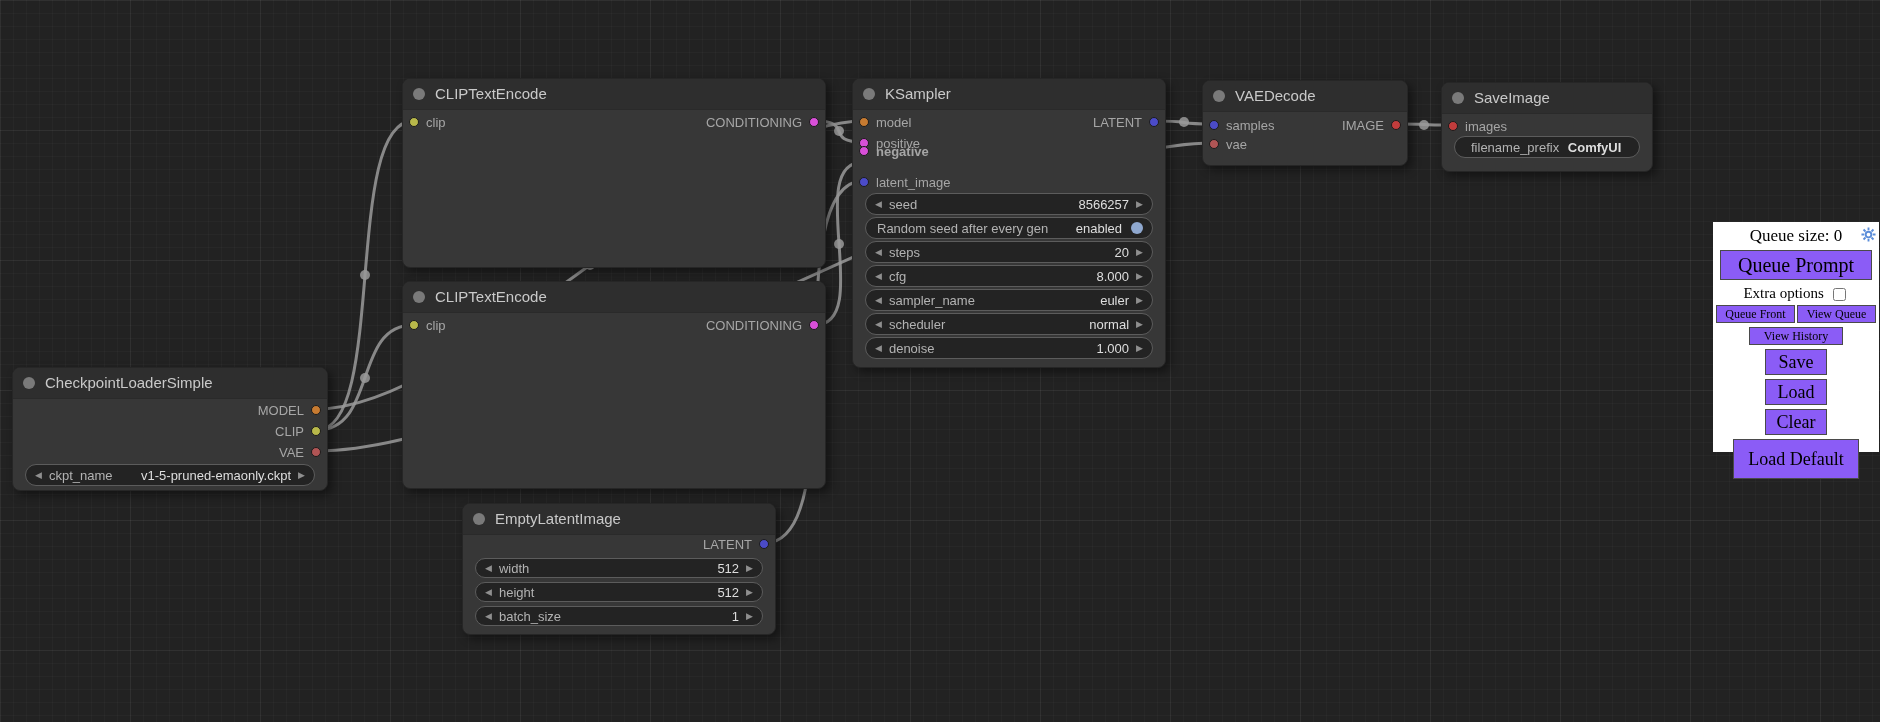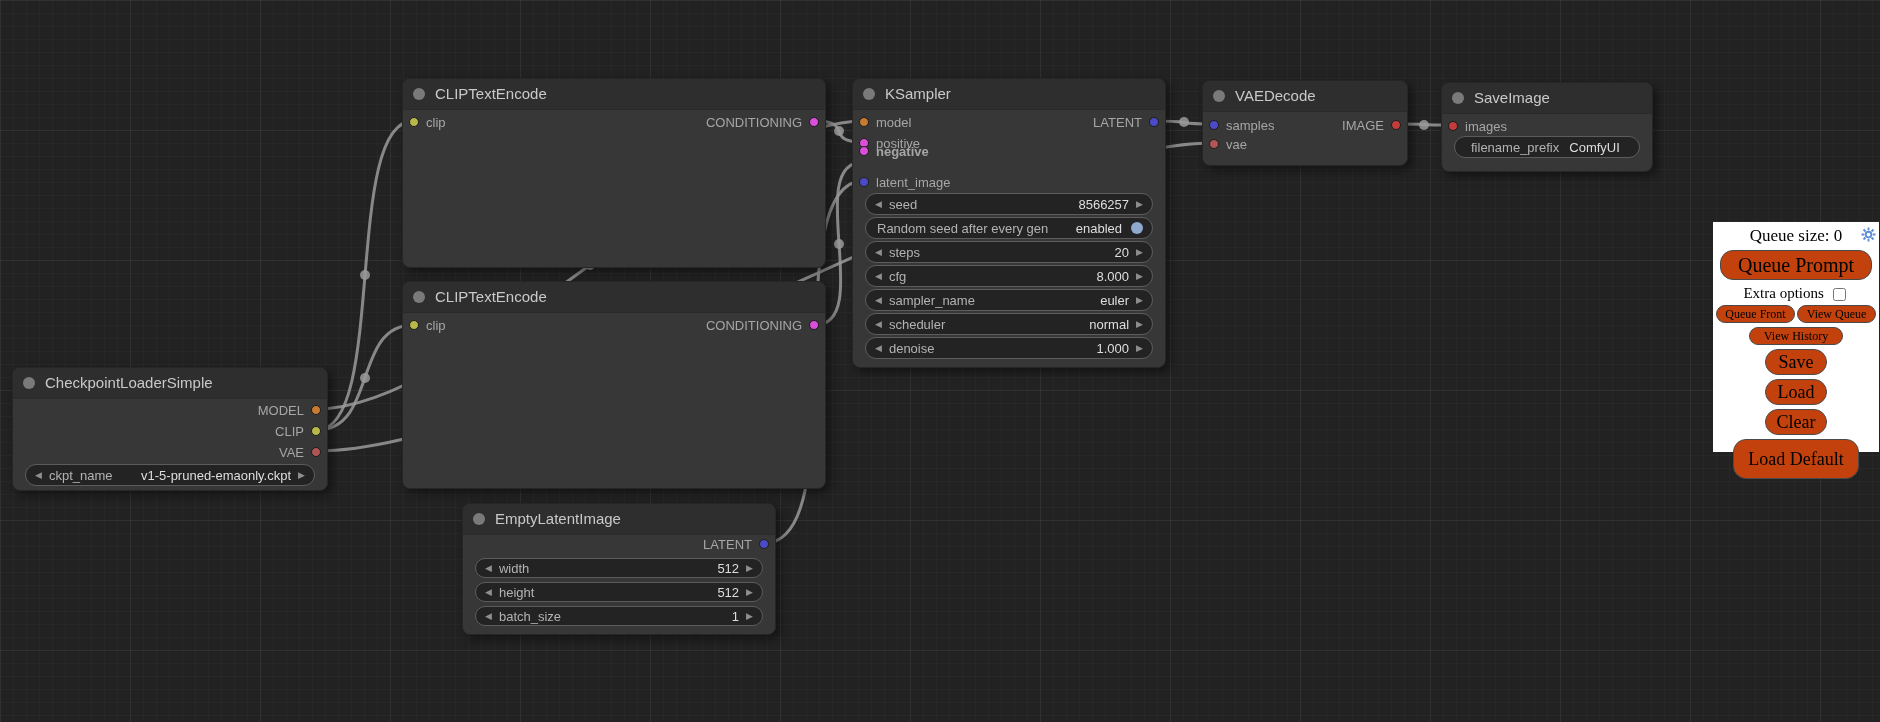--- a/index.html
+++ b/index.html
@@ -59,21 +59,21 @@
 
   .menu{
     position:absolute;left:1713px;top:222px;width:166px;height:230px;
     background:#ffffff;color:#000;z-index:3;text-align:center;
     font-family:"Liberation Serif",serif;box-sizing:border-box;padding-top:3px;
   }
   .queue-size-row{position:relative;font-size:17px;height:21px;line-height:21px;}
   .gear{position:absolute;right:3px;top:2px;line-height:0;cursor:pointer;}
   .menu button{
     font-family:"Liberation Serif",serif;color:#000;
-    background:#c2410c;border:1px solid #4a4a4a;border-radius:13px;
+    background:#8b5cf6;border:1px solid #4a4a4a;border-radius:0;
     display:block;margin:4px auto;cursor:pointer;
   }
   .btn-queue-prompt{width:152px;height:30px;font-size:20px;}
   .extra-row{font-size:15px;height:19px;line-height:19px;}
   .extra-row input{vertical-align:middle;margin-left:5px;width:13px;height:13px;}
   .small-row{display:flex;padding:0 3px;gap:2px;margin-top:2px;}
   .small-row button{flex:1 1 50%;font-size:12px;height:18px;margin:0;padding:0 2px;display:inline-block;}
   .btn-history{width:94px;font-size:12px;height:18px;margin:3px auto;}
   .btn-med{width:62px;height:26px;font-size:18px;margin:5px auto;}
   .btn-wide{width:126px;height:40px;font-size:18px;margin:5px auto;}
@@ -277,21 +277,21 @@
   <div class="node-title">
     <span class="title-dot"></span>
     <span>SaveImage</span>
   </div>
   <div class="slot in" style="top:33px;">
     <span class="dot" style="background:var(--c-image)"></span>
     <span>images</span>
   </div>
   <div class="widget" style="top:53px;">
     <span class="wlabel">filename_prefix</span>
-    <span class="wvalue" style="text-align:center;">ComfyUI</span>
+    <span class="wvalue" style="text-align:center;font-weight:bold;">ComfyUI</span>
   </div>
 </div>
 
 <div class="menu">
   <div class="queue-size-row">
     <span>Queue size: 0</span>
     <span class="gear">
       <svg width="15" height="15" viewBox="0 0 16 16">
         <g style="stroke:var(--c-gear,#5b8dd9)" stroke-width="2" fill="none">
           <circle cx="8" cy="8" r="3"></circle>

